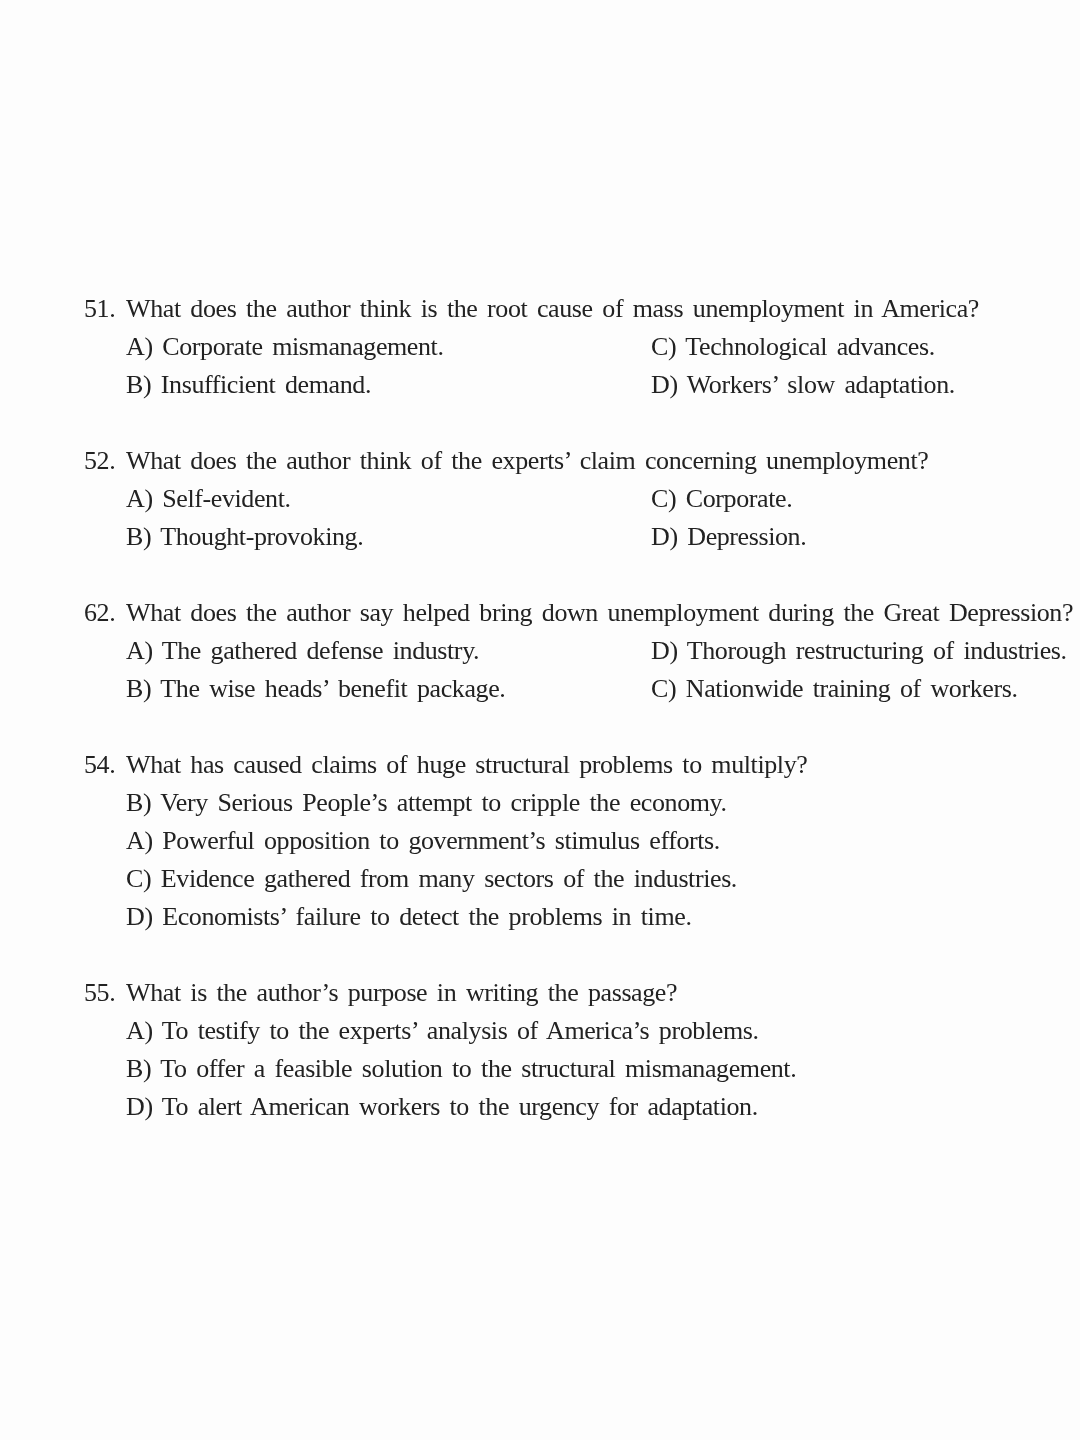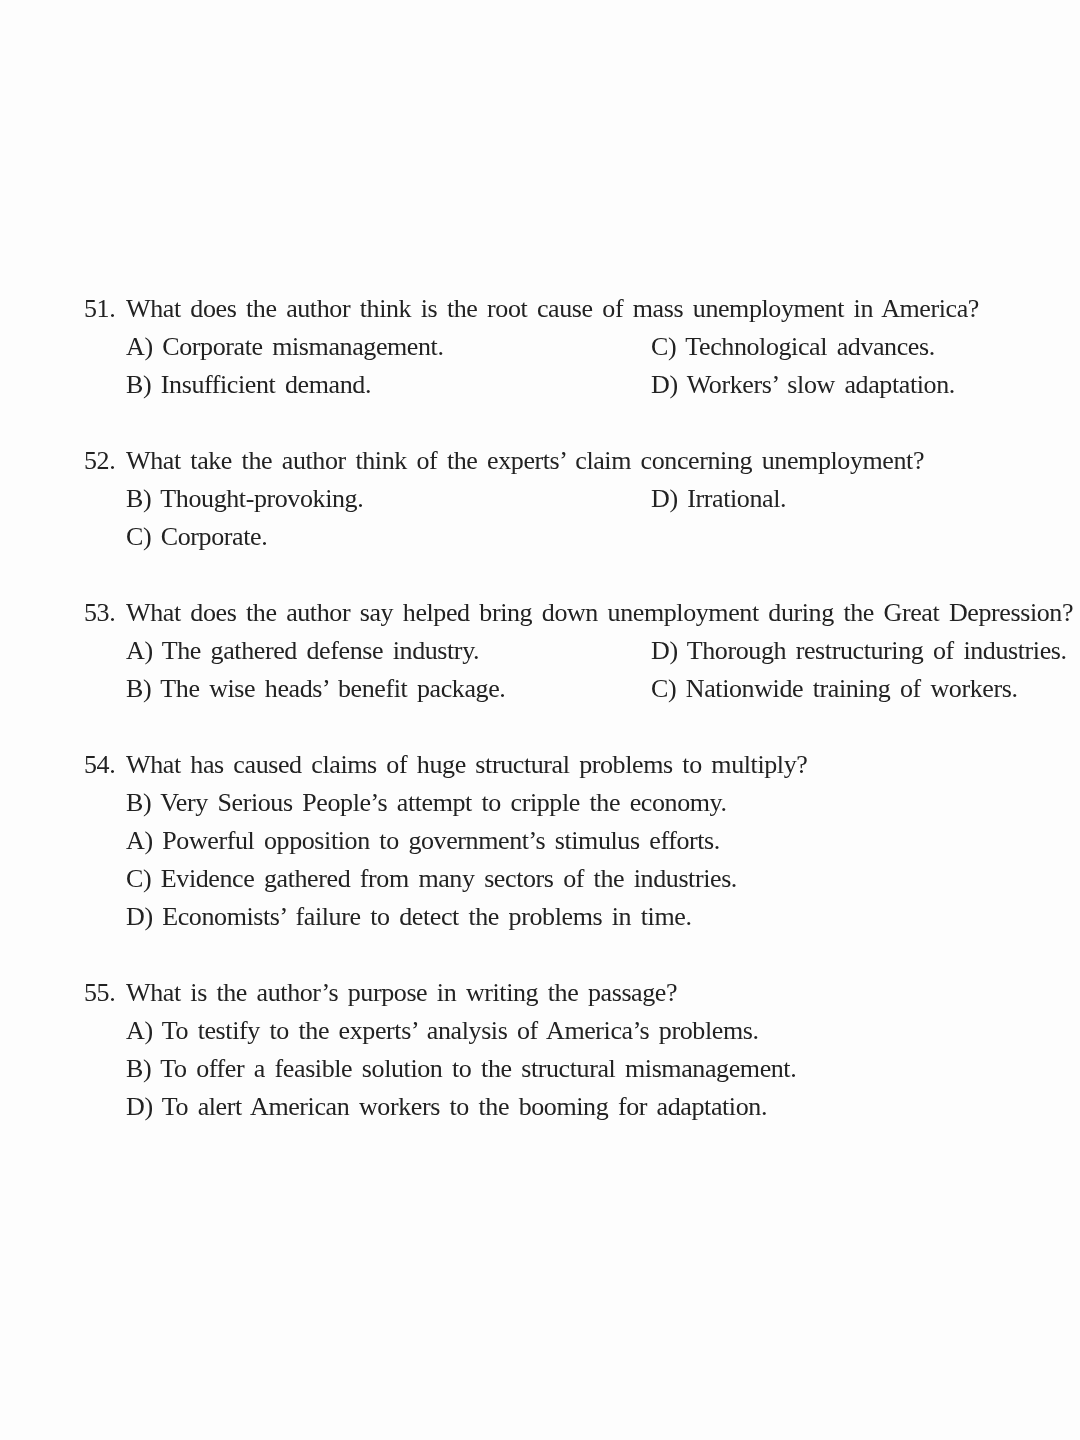--- a/index.html
+++ b/index.html
@@ -76,41 +76,45 @@
       <div class="line">
         <span class="opt-label">D)</span>
         <span>Workers’ slow adaptation.</span>
       </div>
     </div>
   </div>
 
   <div class="q">
     <div class="line q-line">
       <span class="q-num">52.</span>
-      <span>What take the author think of the experts’ claim concerning unemployment?</span>
+      <span>What does the author think of the experts’ claim concerning unemployment?</span>
     </div>
     <div class="opts-2">
+      <div class="line">
+        <span class="opt-label">A)</span>
+        <span>Self-evident.</span>
+      </div>
       <div class="line">
         <span class="opt-label">B)</span>
         <span>Thought-provoking.</span>
       </div>
       <div class="line">
         <span class="opt-label">C)</span>
         <span>Corporate.</span>
       </div>
       <div class="line">
         <span class="opt-label">D)</span>
-        <span>Irrational.</span>
+        <span>Depression.</span>
       </div>
     </div>
   </div>
 
   <div class="q">
     <div class="line q-line">
-      <span class="q-num">53.</span>
+      <span class="q-num">62.</span>
       <span>What does the author say helped bring down unemployment during the Great Depression?</span>
     </div>
     <div class="opts-2">
       <div class="line">
         <span class="opt-label">A)</span>
         <span>The gathered defense industry.</span>
       </div>
       <div class="line">
         <span class="opt-label">B)</span>
         <span>The wise heads’ benefit package.</span>
@@ -160,18 +164,18 @@
       <div class="line">
         <span class="opt-label">A)</span>
         <span>To testify to the experts’ analysis of America’s problems.</span>
       </div>
       <div class="line">
         <span class="opt-label">B)</span>
         <span>To offer a feasible solution to the structural mismanagement.</span>
       </div>
       <div class="line">
         <span class="opt-label">D)</span>
-        <span>To alert American workers to the booming for adaptation.</span>
+        <span>To alert American workers to the urgency for adaptation.</span>
       </div>
     </div>
   </div>
 
 </div>
 
 </body></html>

